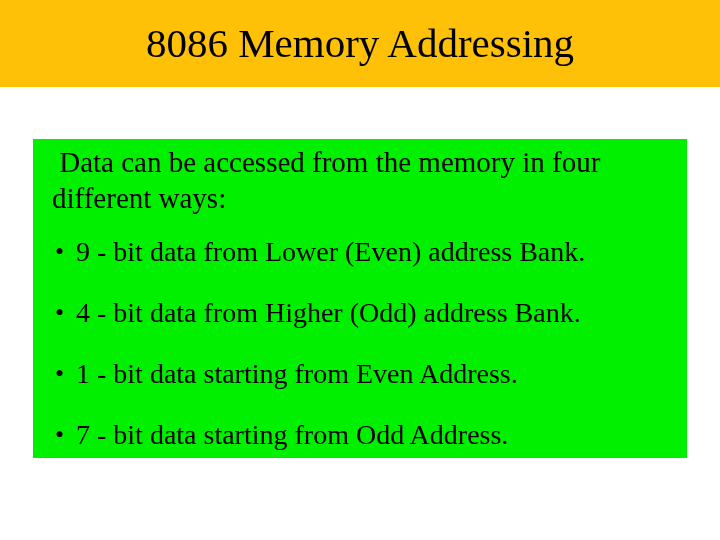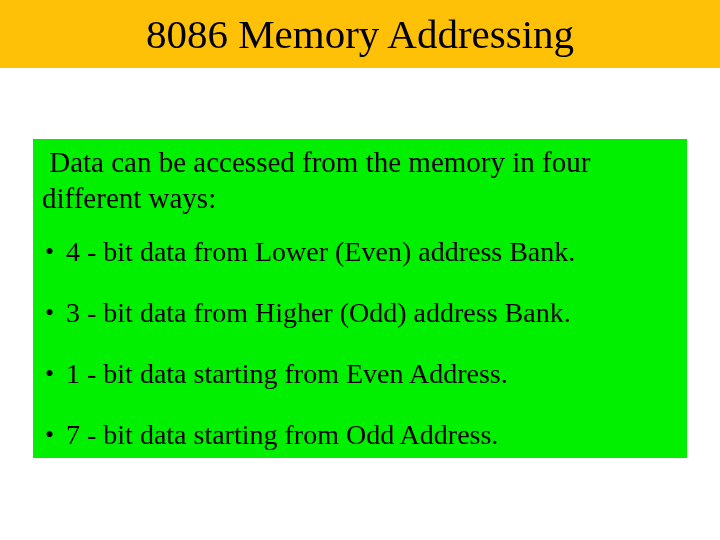--- a/index.html
+++ b/index.html
@@ -20,21 +20,21 @@
     inset: 0;
     width: 720px;
     height: 540px;
     background: #ffffff;
   }
   .title-bar {
     position: absolute;
     left: 0;
     top: 0;
     width: 720px;
-    height: 68px;
+    height: 87px;
     background: #FFC107;
     display: flex;
     align-items: center;
     justify-content: center;
   }
   .title-bar h1 {
     margin: 0;
     font-size: 41px;
     font-weight: 400;
     line-height: 1;
@@ -43,20 +43,21 @@
     white-space: nowrap;
   }
   .content-panel {
     position: absolute;
     left: 33px;
     top: 139px;
     width: 654px;
     height: 319px;
     background: #00F000;
     box-sizing: border-box;
+    padding-left: 10px;
   }
   .intro {
     margin: 0;
     padding: 5px 10px 0 9px;
     font-size: 29px;
     line-height: 36px;
     white-space: pre-wrap;
   }
   .bullets {
     margin-top: 19px;
@@ -97,26 +98,26 @@
 
   <div class="content-panel">
 
     <p class="intro"> Data can be accessed from the memory in four
 different ways:</p>
 
     <div class="bullets">
 
       <div class="bullet-row">
         <span class="bullet-marker">•</span>
-        <span class="bullet-text">4 - bit data from Lower (Even) address Bank.</span>
+        <span class="bullet-text">9 - bit data from Lower (Even) address Bank.</span>
       </div>
 
       <div class="bullet-row">
         <span class="bullet-marker">•</span>
-        <span class="bullet-text">3 - bit data from Higher (Odd) address Bank.</span>
+        <span class="bullet-text">4 - bit data from Higher (Odd) address Bank.</span>
       </div>
 
       <div class="bullet-row">
         <span class="bullet-marker">•</span>
         <span class="bullet-text">1 - bit data starting from Even Address.</span>
       </div>
 
       <div class="bullet-row">
         <span class="bullet-marker">•</span>
         <span class="bullet-text">7 - bit data starting from Odd Address.</span>

